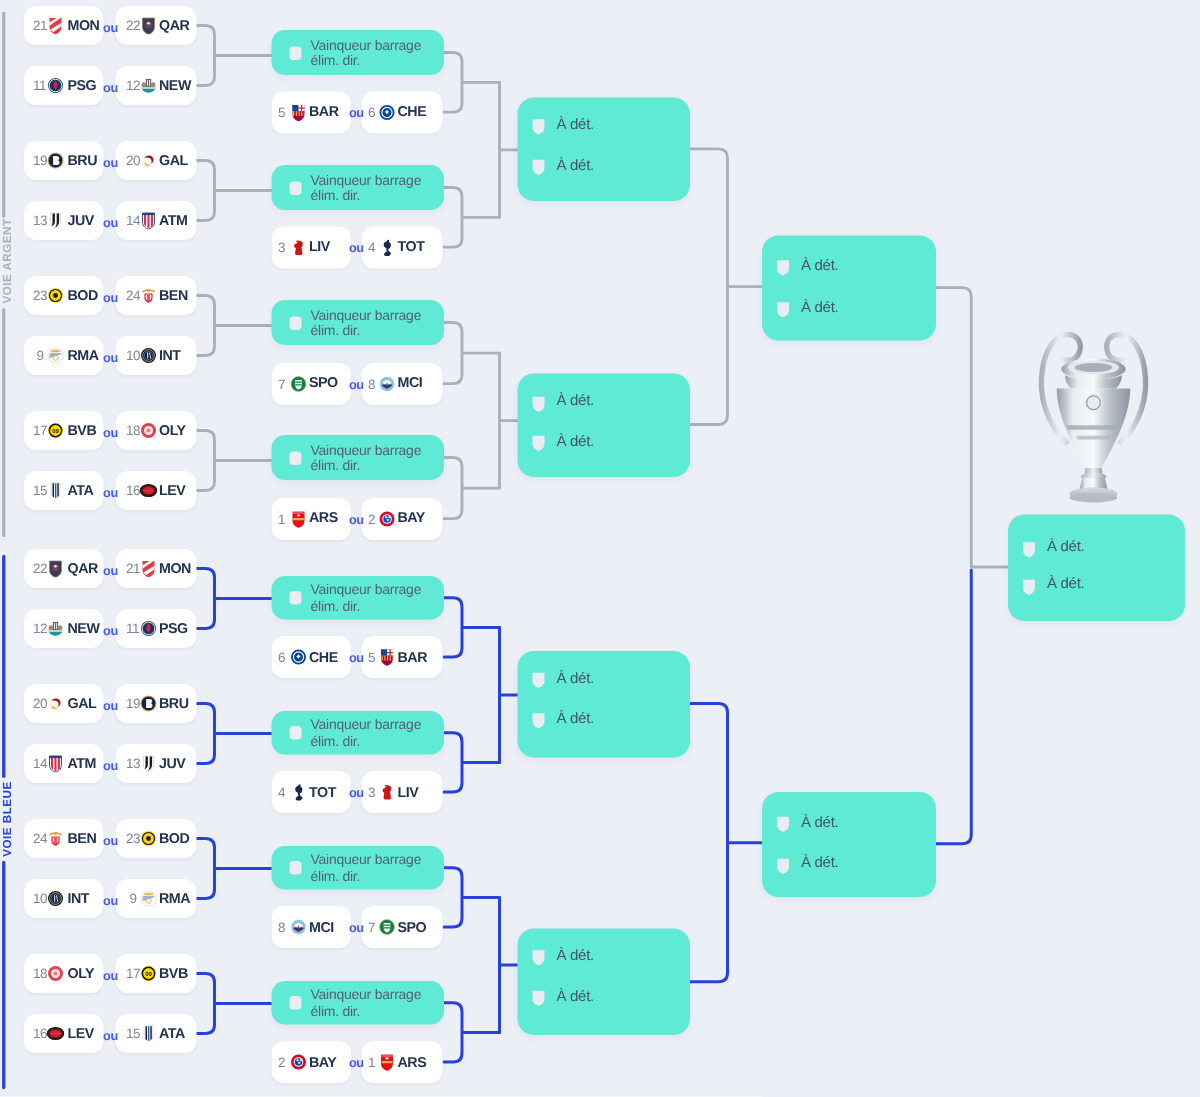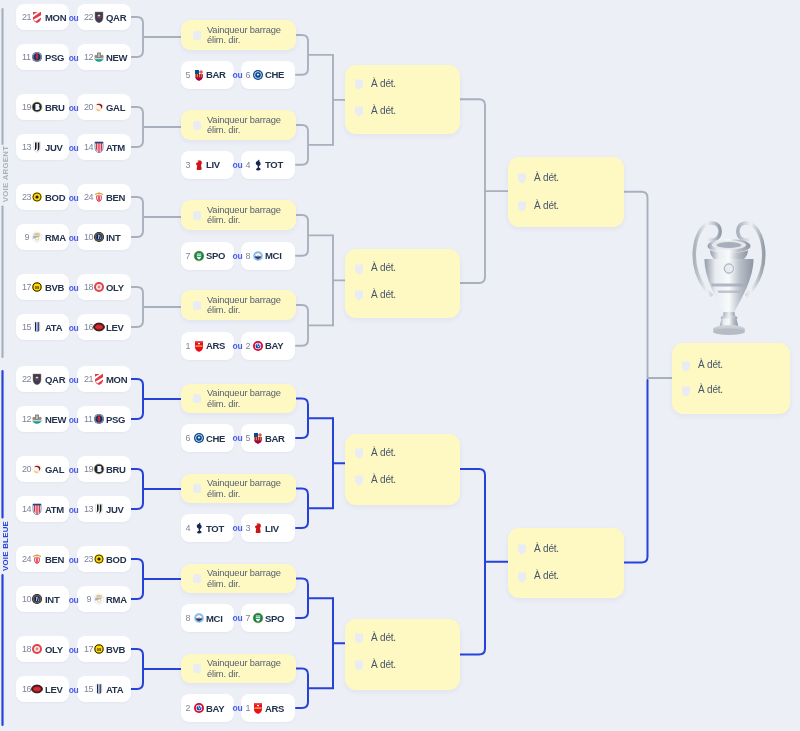--- a/index.html
+++ b/index.html
@@ -4,21 +4,21 @@
 .stage{position:relative;width:800px;height:731px;background:#edeff7;overflow:hidden;
  font-family:"Liberation Sans",sans-serif;-webkit-font-smoothing:antialiased}
 svg.wire{position:absolute;left:0;top:0;z-index:0}
 .card{position:absolute;background:#fff;border-radius:8px;z-index:2;
  box-shadow:0 1px 2px rgba(30,40,90,.05)}
 .team{display:flex;align-items:center;height:100%}
 .num{font-size:9px;color:#7d8598;text-align:right;letter-spacing:-.4px}
 .code{font-size:9.5px;font-weight:bold;color:#23334e;letter-spacing:-.3px}
 .cr{width:12px;height:12px;flex:0 0 auto}
 .ou{position:absolute;z-index:2;font-size:8.5px;font-weight:bold;color:#4a5ee8;transform:translate(-50%,-50%);letter-spacing:-.3px}
-.big{position:absolute;background:#fef9c3;border-radius:10px;z-index:2;box-shadow:0 2px 5px rgba(30,40,90,.06)}
+.big{position:absolute;background:#5eead4;border-radius:10px;z-index:2;box-shadow:0 2px 5px rgba(30,40,90,.06)}
 .ph{position:absolute}
 .adet{position:absolute;font-size:10px;color:#46546b;letter-spacing:-.2px}
 .vq{position:absolute;font-size:9.3px;line-height:10.4px;color:#566070;letter-spacing:-.15px}
 .voie{position:absolute;font-size:7.8px;font-weight:bold;letter-spacing:.3px;white-space:nowrap;
  transform:translate(-50%,-50%) rotate(-90deg)}
 </style></head><body>
 <div class="stage">
 
 <svg class="wire" width="800" height="731" viewBox="0 0 800 731" fill="none">
 <path d="M 131.0 17 L 137.0 17 Q 143.0 17 143.0 23 L 143.0 51 Q 143.0 57 137.0 57 L 131.0 57 M 143.0 37.0 L 181.0 37.0" stroke="#a9b0bd" stroke-width="1.9" stroke-linecap="round" fill="none"></path>

